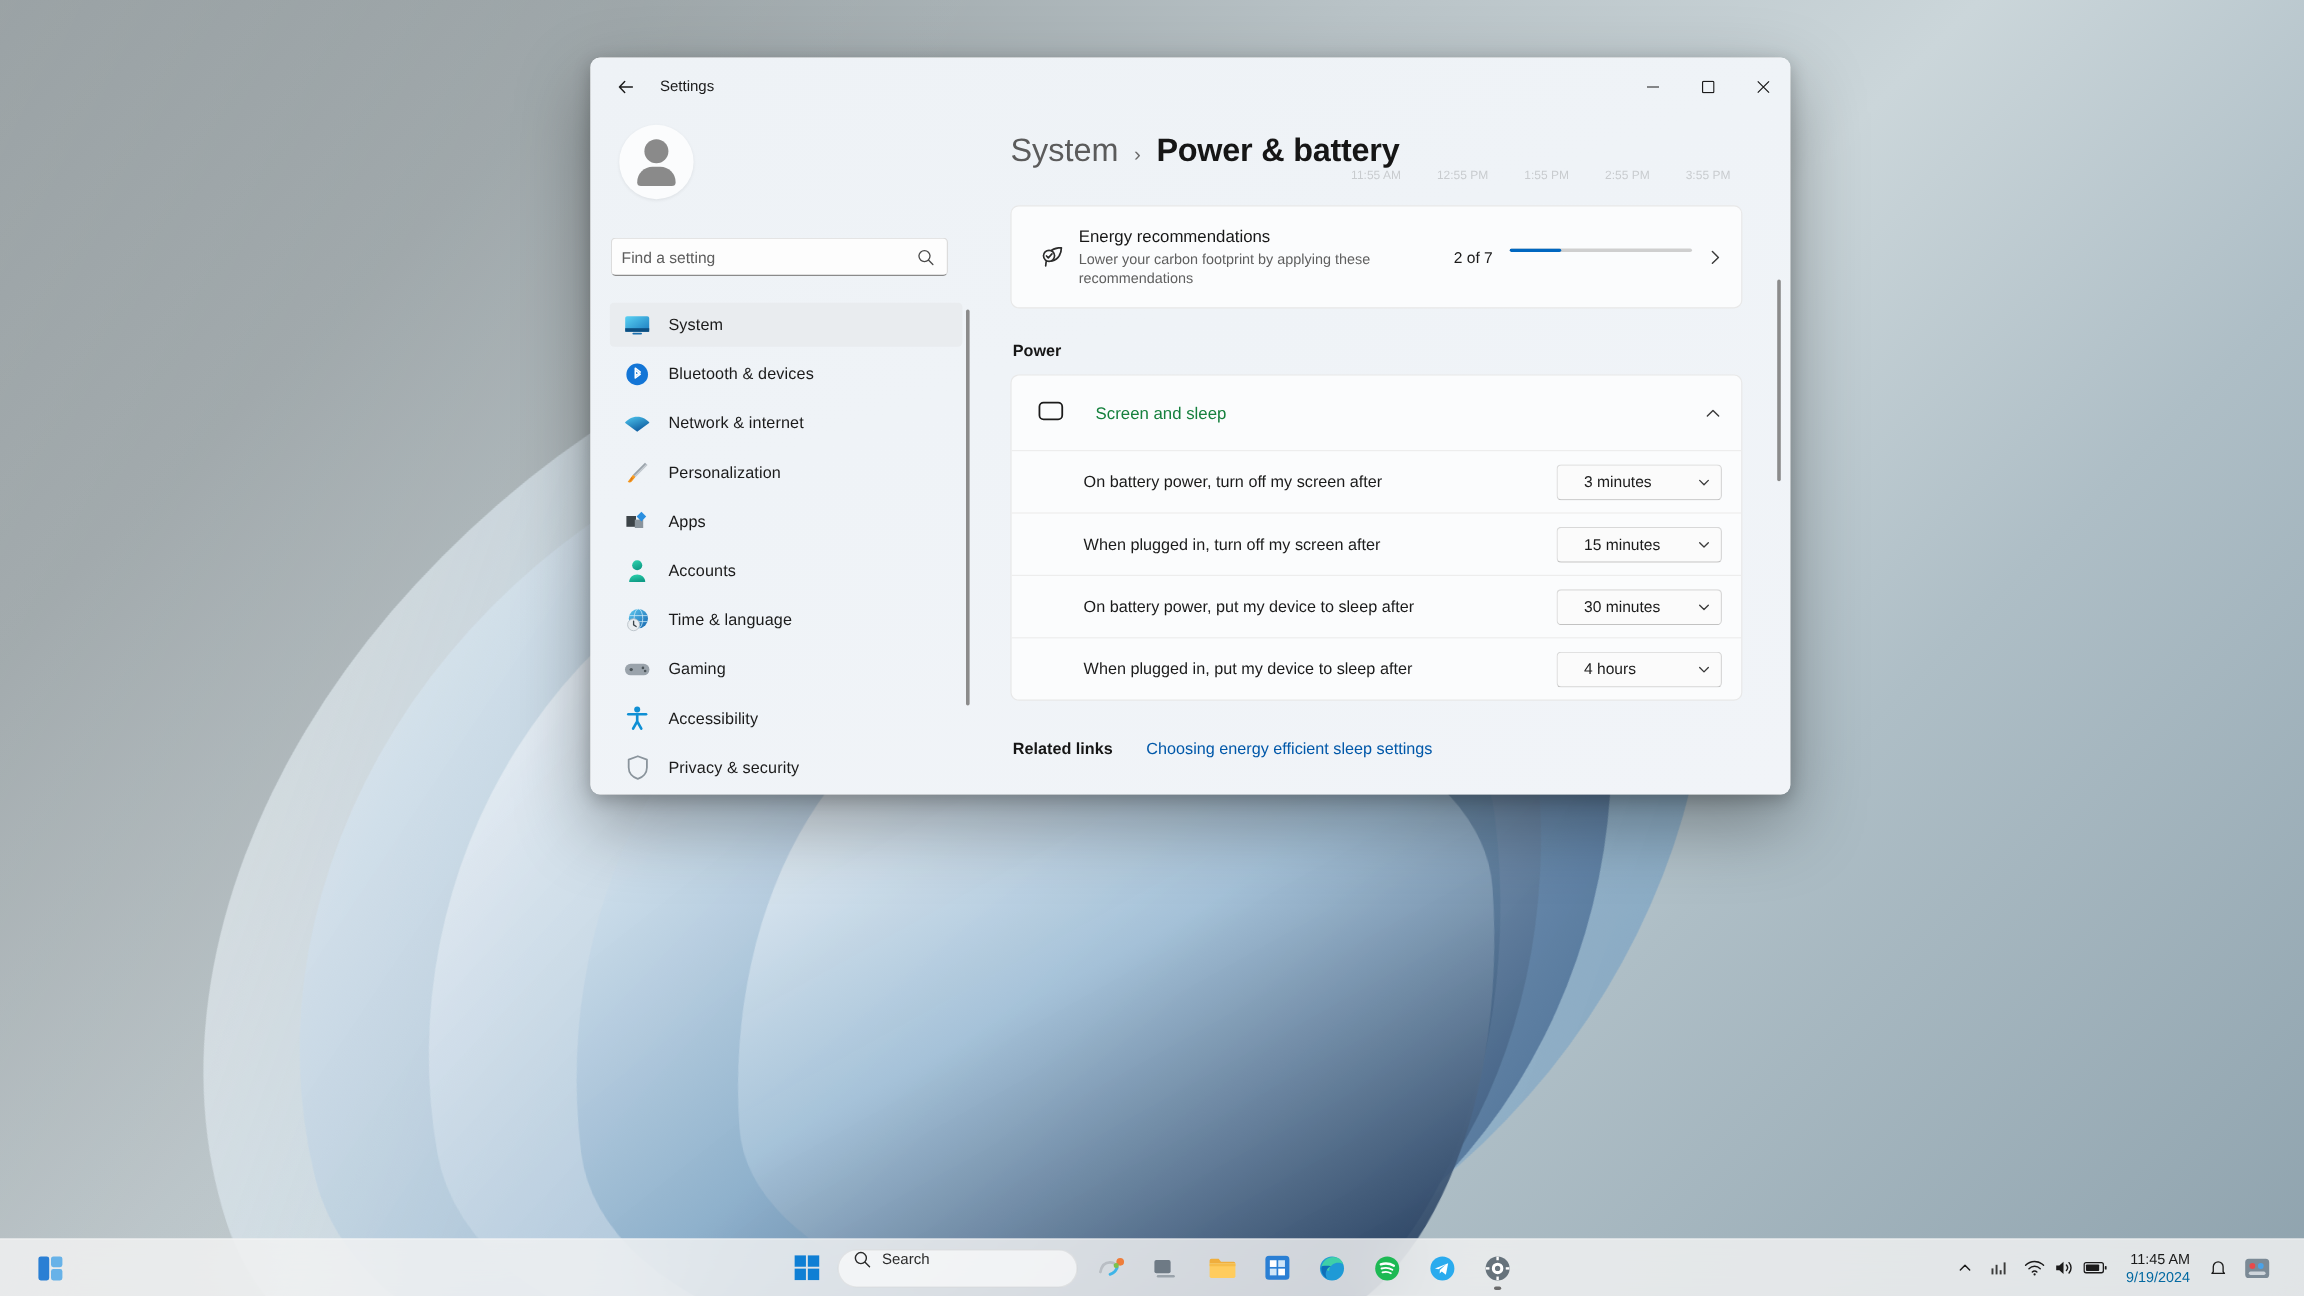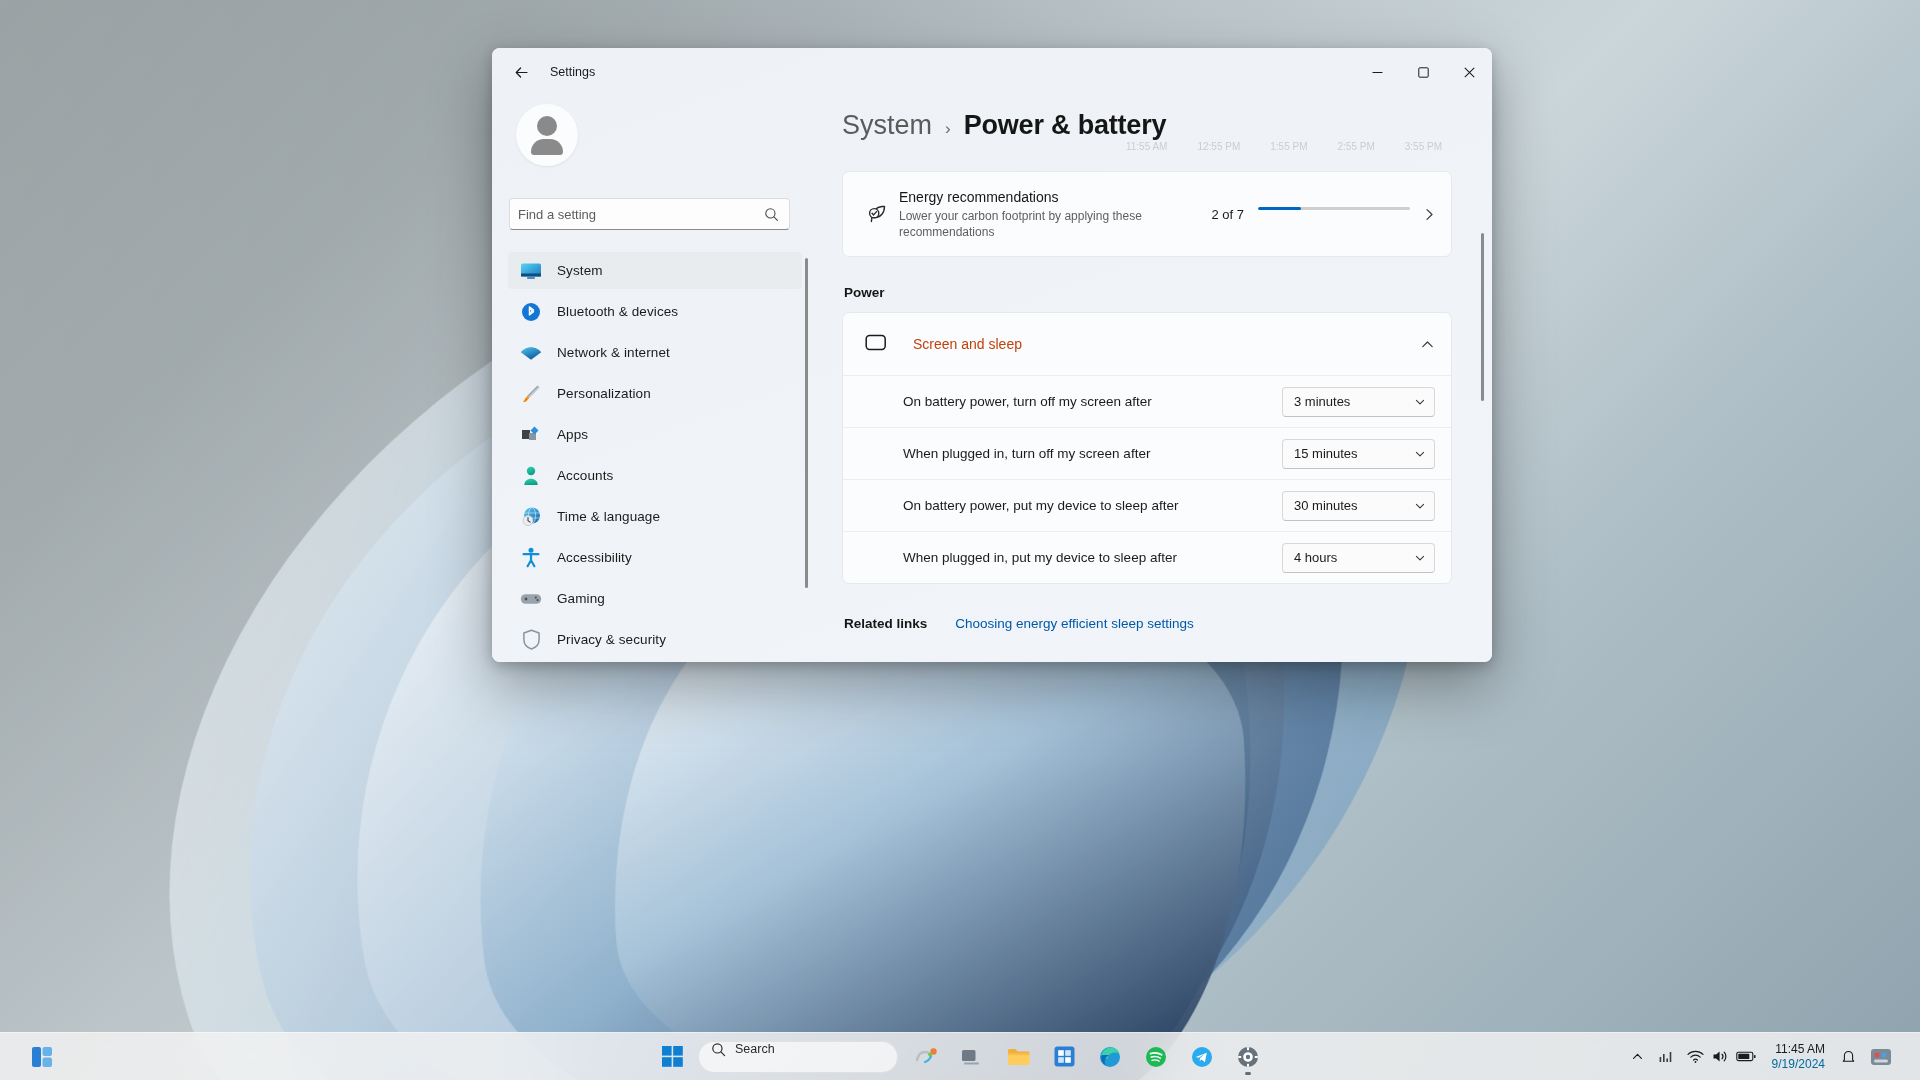--- a/index.html
+++ b/index.html
@@ -223,37 +223,37 @@
   }
 
   
   #screen-sleep-card { margin-top: 12px; padding: 0; }
   #screen-sleep-header {
     display: flex; align-items: center;
     height: 62px; padding: 0 16px 0 18px;
     cursor: pointer;
   }
   #screen-sleep-icon { width: 34px; flex: 0 0 34px; display: flex; justify-content: center; }
-  #screen-sleep-title { margin-left: 18px; font-size: 14px; color: #c2410c; flex: 1; }
+  #screen-sleep-title { margin-left: 18px; font-size: 14px; color: #15803d; flex: 1; }
 
   .sleep-row {
     display: flex; align-items: center;
     height: 52px;
     padding: 0 16px 0 60px;
     border-top: 1px solid #ededed;
   }
   .sleep-label { font-size: 13.5px; color: #1b1b1b; flex: 1; }
   .combo {
-    width: 153px; height: 30px;
+    width: 138px; height: 30px;
     background: #fbfbfb;
     border: 1px solid #d8d8d8;
     border-bottom-color: #c2c2c2;
     border-radius: 4px;
     display: flex; align-items: center;
-    padding: 0 8px 0 11px;
+    padding: 0 8px 0 22px;
     cursor: pointer;
     margin-left: 12px;
   }
   .combo-value { flex: 1; font-size: 13px; color: #1b1b1b; }
 
   #related-links-bar {
     display: flex; align-items: center; gap: 28px;
     padding: 18px 2px 0 2px;
     margin-top: 14px;
   }
@@ -471,39 +471,39 @@
               <path d="M3.3 7h15.4M3.3 12h15.4" stroke="#cfeaf8" stroke-width="0.8" opacity="0.8"></path>
               <circle cx="7" cy="14.6" r="5" fill="#e9edf0" stroke="#b6bfc6" stroke-width="0.7"></circle>
               <path d="M7 11.6v3.1l2.1 1.4" stroke="#3b444a" stroke-width="1.1" fill="none" stroke-linecap="round"></path>
             </svg>
           </span>
           <span class="nav-label">Time &amp; language</span>
         </div>
 
         <div class="nav-item">
           <span class="nav-icon">
-            <svg width="20" height="21" viewBox="0 0 20 21">
-              <circle cx="10" cy="3.3" r="2.5" fill="#0f8fd4"></circle>
-              <path d="M2.6 7.2h14.8" stroke="#0f8fd4" stroke-width="2.2" stroke-linecap="round"></path>
-              <path d="M10 7.2v6M10 13.2l-3.4 6M10 13.2l3.4 6" stroke="#0f8fd4" stroke-width="2.2" stroke-linecap="round" fill="none"></path>
-            </svg>
-          </span>
-          <span class="nav-label">Accessibility</span>
-        </div>
-
-        <div class="nav-item">
-          <span class="nav-icon">
             <svg width="22" height="16" viewBox="0 0 22 16">
               <rect x="0.8" y="3.2" width="20.4" height="9.6" rx="4.8" fill="#9aa3ab"></rect>
               <circle cx="6" cy="8" r="1.4" fill="#4b5459"></circle>
               <circle cx="15.8" cy="6.6" r="1.1" fill="#4b5459"></circle>
               <circle cx="17.6" cy="9.2" r="1.1" fill="#4b5459"></circle>
             </svg>
           </span>
           <span class="nav-label">Gaming</span>
+        </div>
+
+        <div class="nav-item">
+          <span class="nav-icon">
+            <svg width="20" height="21" viewBox="0 0 20 21">
+              <circle cx="10" cy="3.3" r="2.5" fill="#0f8fd4"></circle>
+              <path d="M2.6 7.2h14.8" stroke="#0f8fd4" stroke-width="2.2" stroke-linecap="round"></path>
+              <path d="M10 7.2v6M10 13.2l-3.4 6M10 13.2l3.4 6" stroke="#0f8fd4" stroke-width="2.2" stroke-linecap="round" fill="none"></path>
+            </svg>
+          </span>
+          <span class="nav-label">Accessibility</span>
         </div>
 
         <div class="nav-item">
           <span class="nav-icon">
             <svg width="19" height="21" viewBox="0 0 19 21">
               <path d="M9.5 1.2l7.6 2.8v6.6c0 4.6-3.2 8.1-7.6 9.4-4.4-1.3-7.6-4.8-7.6-9.4V4z" fill="none" stroke="#8a949c" stroke-width="1.5" stroke-linejoin="round"></path>
             </svg>
           </span>
           <span class="nav-label">Privacy &amp; security</span>
         </div>

